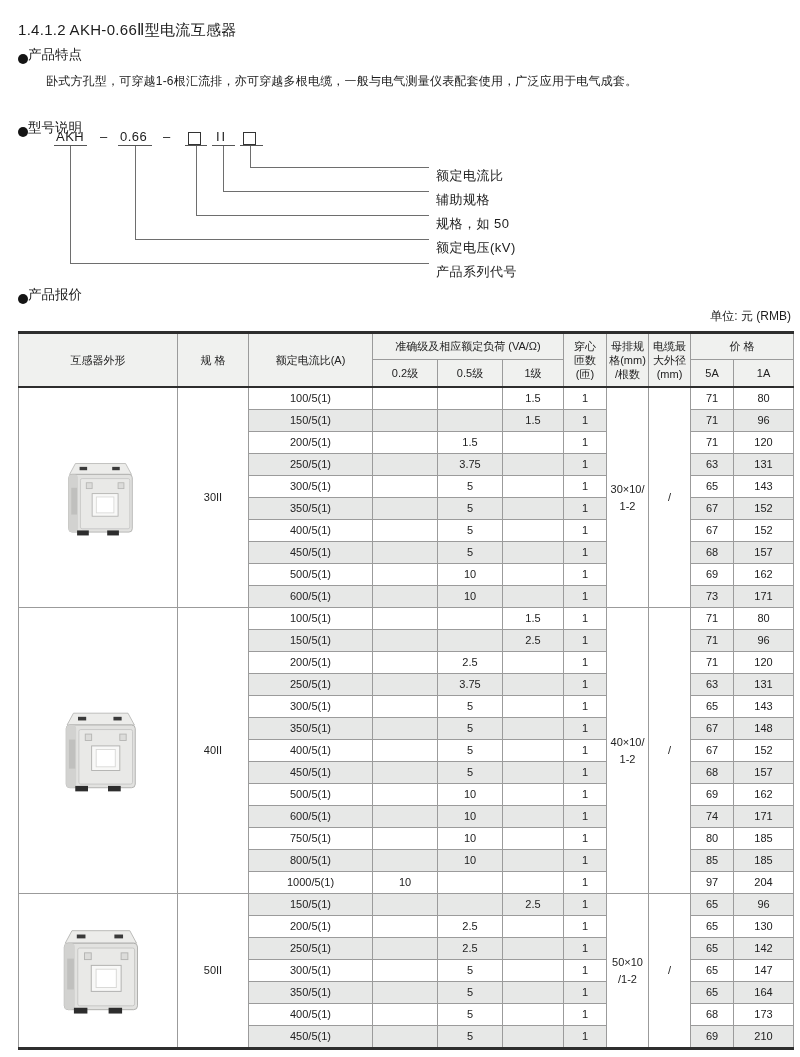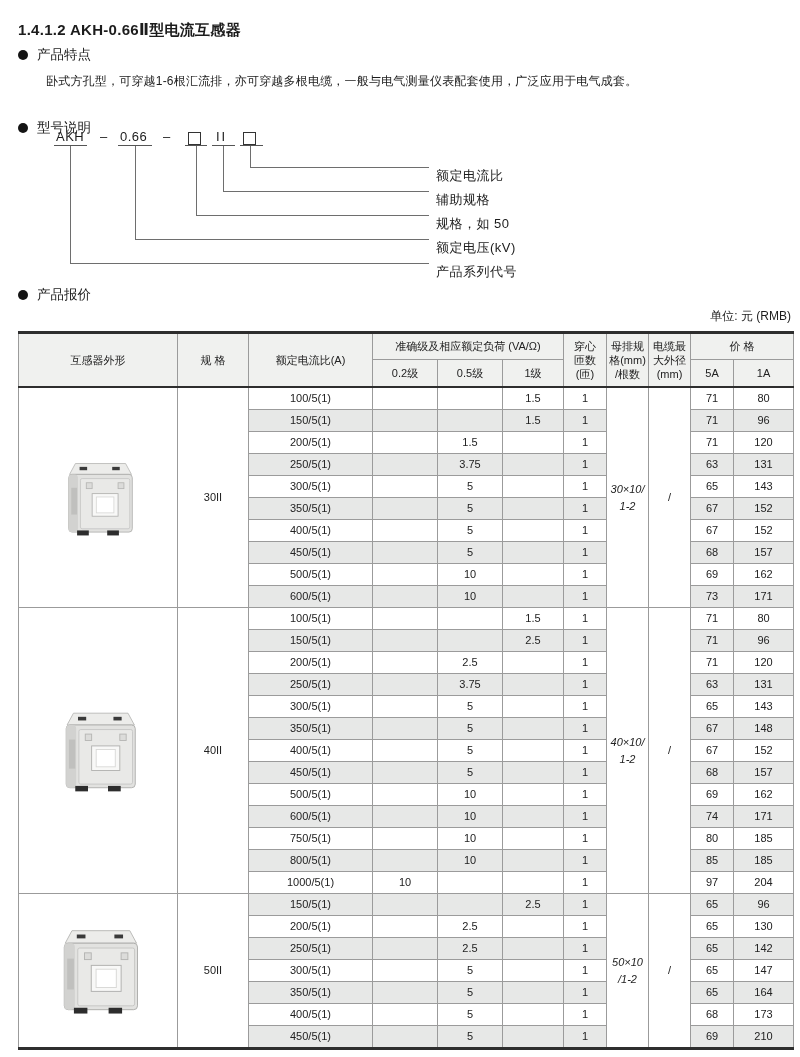--- a/index.html
+++ b/index.html
@@ -1,21 +1,21 @@
 <!DOCTYPE html>
 <html><head>
 <meta charset="utf-8">
 <style>
   html,body{margin:0;padding:0;background:#ffffff;}
   body{width:800px;height:1057px;position:relative;overflow:hidden;
        font-family:"Liberation Sans","DejaVu Sans",sans-serif;color:#1c1c1c;}
   .abs{position:absolute;}
   
-  .doc-title{left:18px;top:11px;font-size:15px;font-weight:bold;letter-spacing:.3px;}
-  .sec-head{display:flex;align-items:center;gap:9px;font-size:13.5px;}
+  .doc-title{left:18px;top:11px;font-size:15px;font-weight:normal;letter-spacing:.3px;}
+  .sec-head{display:flex;align-items:flex-end;font-size:13.5px;}
   .bullet{width:10px;height:10px;border-radius:50%;background:#141414;flex:0 0 auto;}
   .feat-head{left:18px;top:46px;}
   .feat-body{left:46px;top:73px;font-size:12px;letter-spacing:.2px;}
   .model-head{left:18px;top:111px;margin-top:8px;}
   .price-head{left:18px;top:286px;}
   .unit-note{right:9px;top:308px;font-size:12px;}
   
   .code-part{font-size:13px;letter-spacing:.5px;}
   .code-box{width:11px;height:11px;border:1.5px solid #333;display:inline-block;background:#fff;}
   .underline{border-bottom:1.5px solid #555;height:0;}
@@ -28,21 +28,21 @@
       border-left:1px solid #9b9b9b;border-right:1px solid #9b9b9b;}
   .price th,.price td{border:1px solid #9b9b9b;text-align:center;vertical-align:middle;
       padding:0;overflow:hidden;}
   .price thead th{background:#f0f1ef;font-weight:normal;font-size:11px;line-height:1.3;
       white-space:pre-line;}
   .price thead tr.h1 th{height:25px;}
   .price thead tr.h2 th{height:26px;}
   .price tbody td{height:21px;line-height:21px;background:#fff;}
   .price tbody tr.first-body td{border-top:2px solid #2e2e2e;}
   .price td.striped{background:#e7e8e7;}
-  .price td.busbar-cell{white-space:pre-line;line-height:1.5;font-size:11px;font-style:italic;}
+  .price td.busbar-cell{white-space:pre-line;line-height:1.5;font-size:11px;}
   .price td.photo-cell svg{display:block;margin:0 auto;}
 </style>
 </head>
 <body>
 
 <h1 class="abs doc-title">1.4.1.2 AKH-0.66Ⅱ型电流互感器</h1>
 
 <div class="abs sec-head feat-head">
   <span class="bullet"></span>
   <span>产品特点</span>

